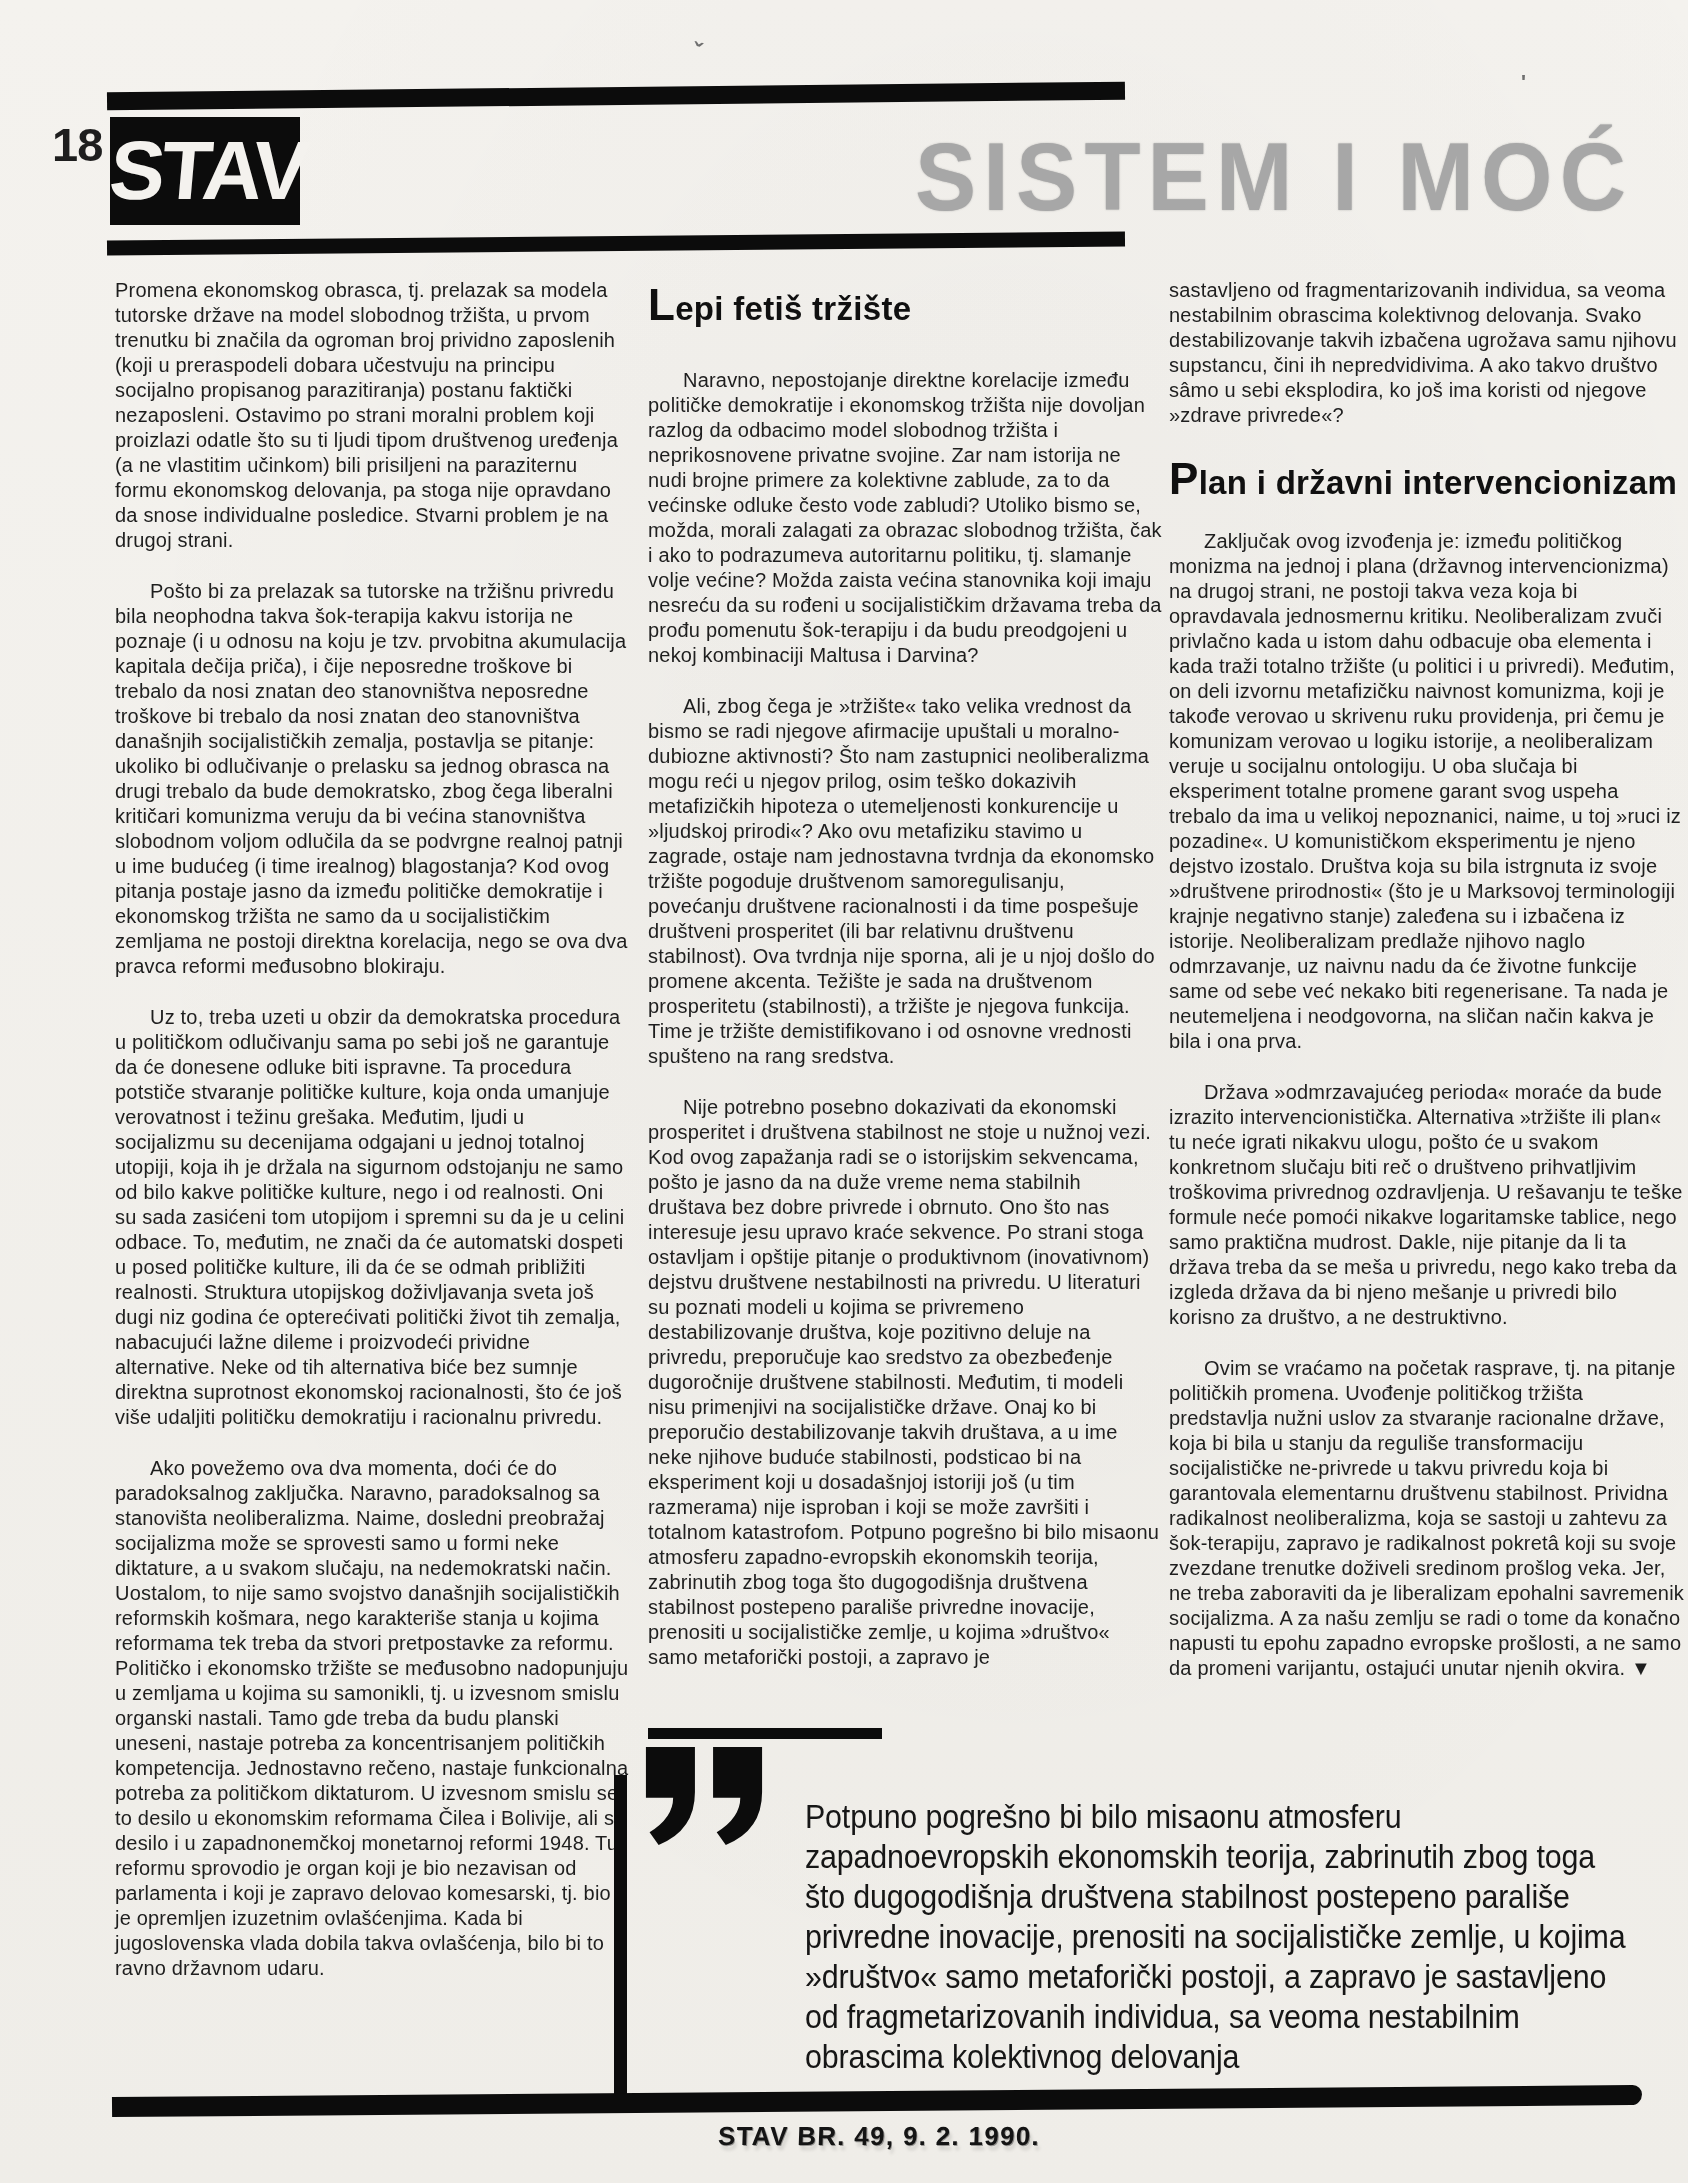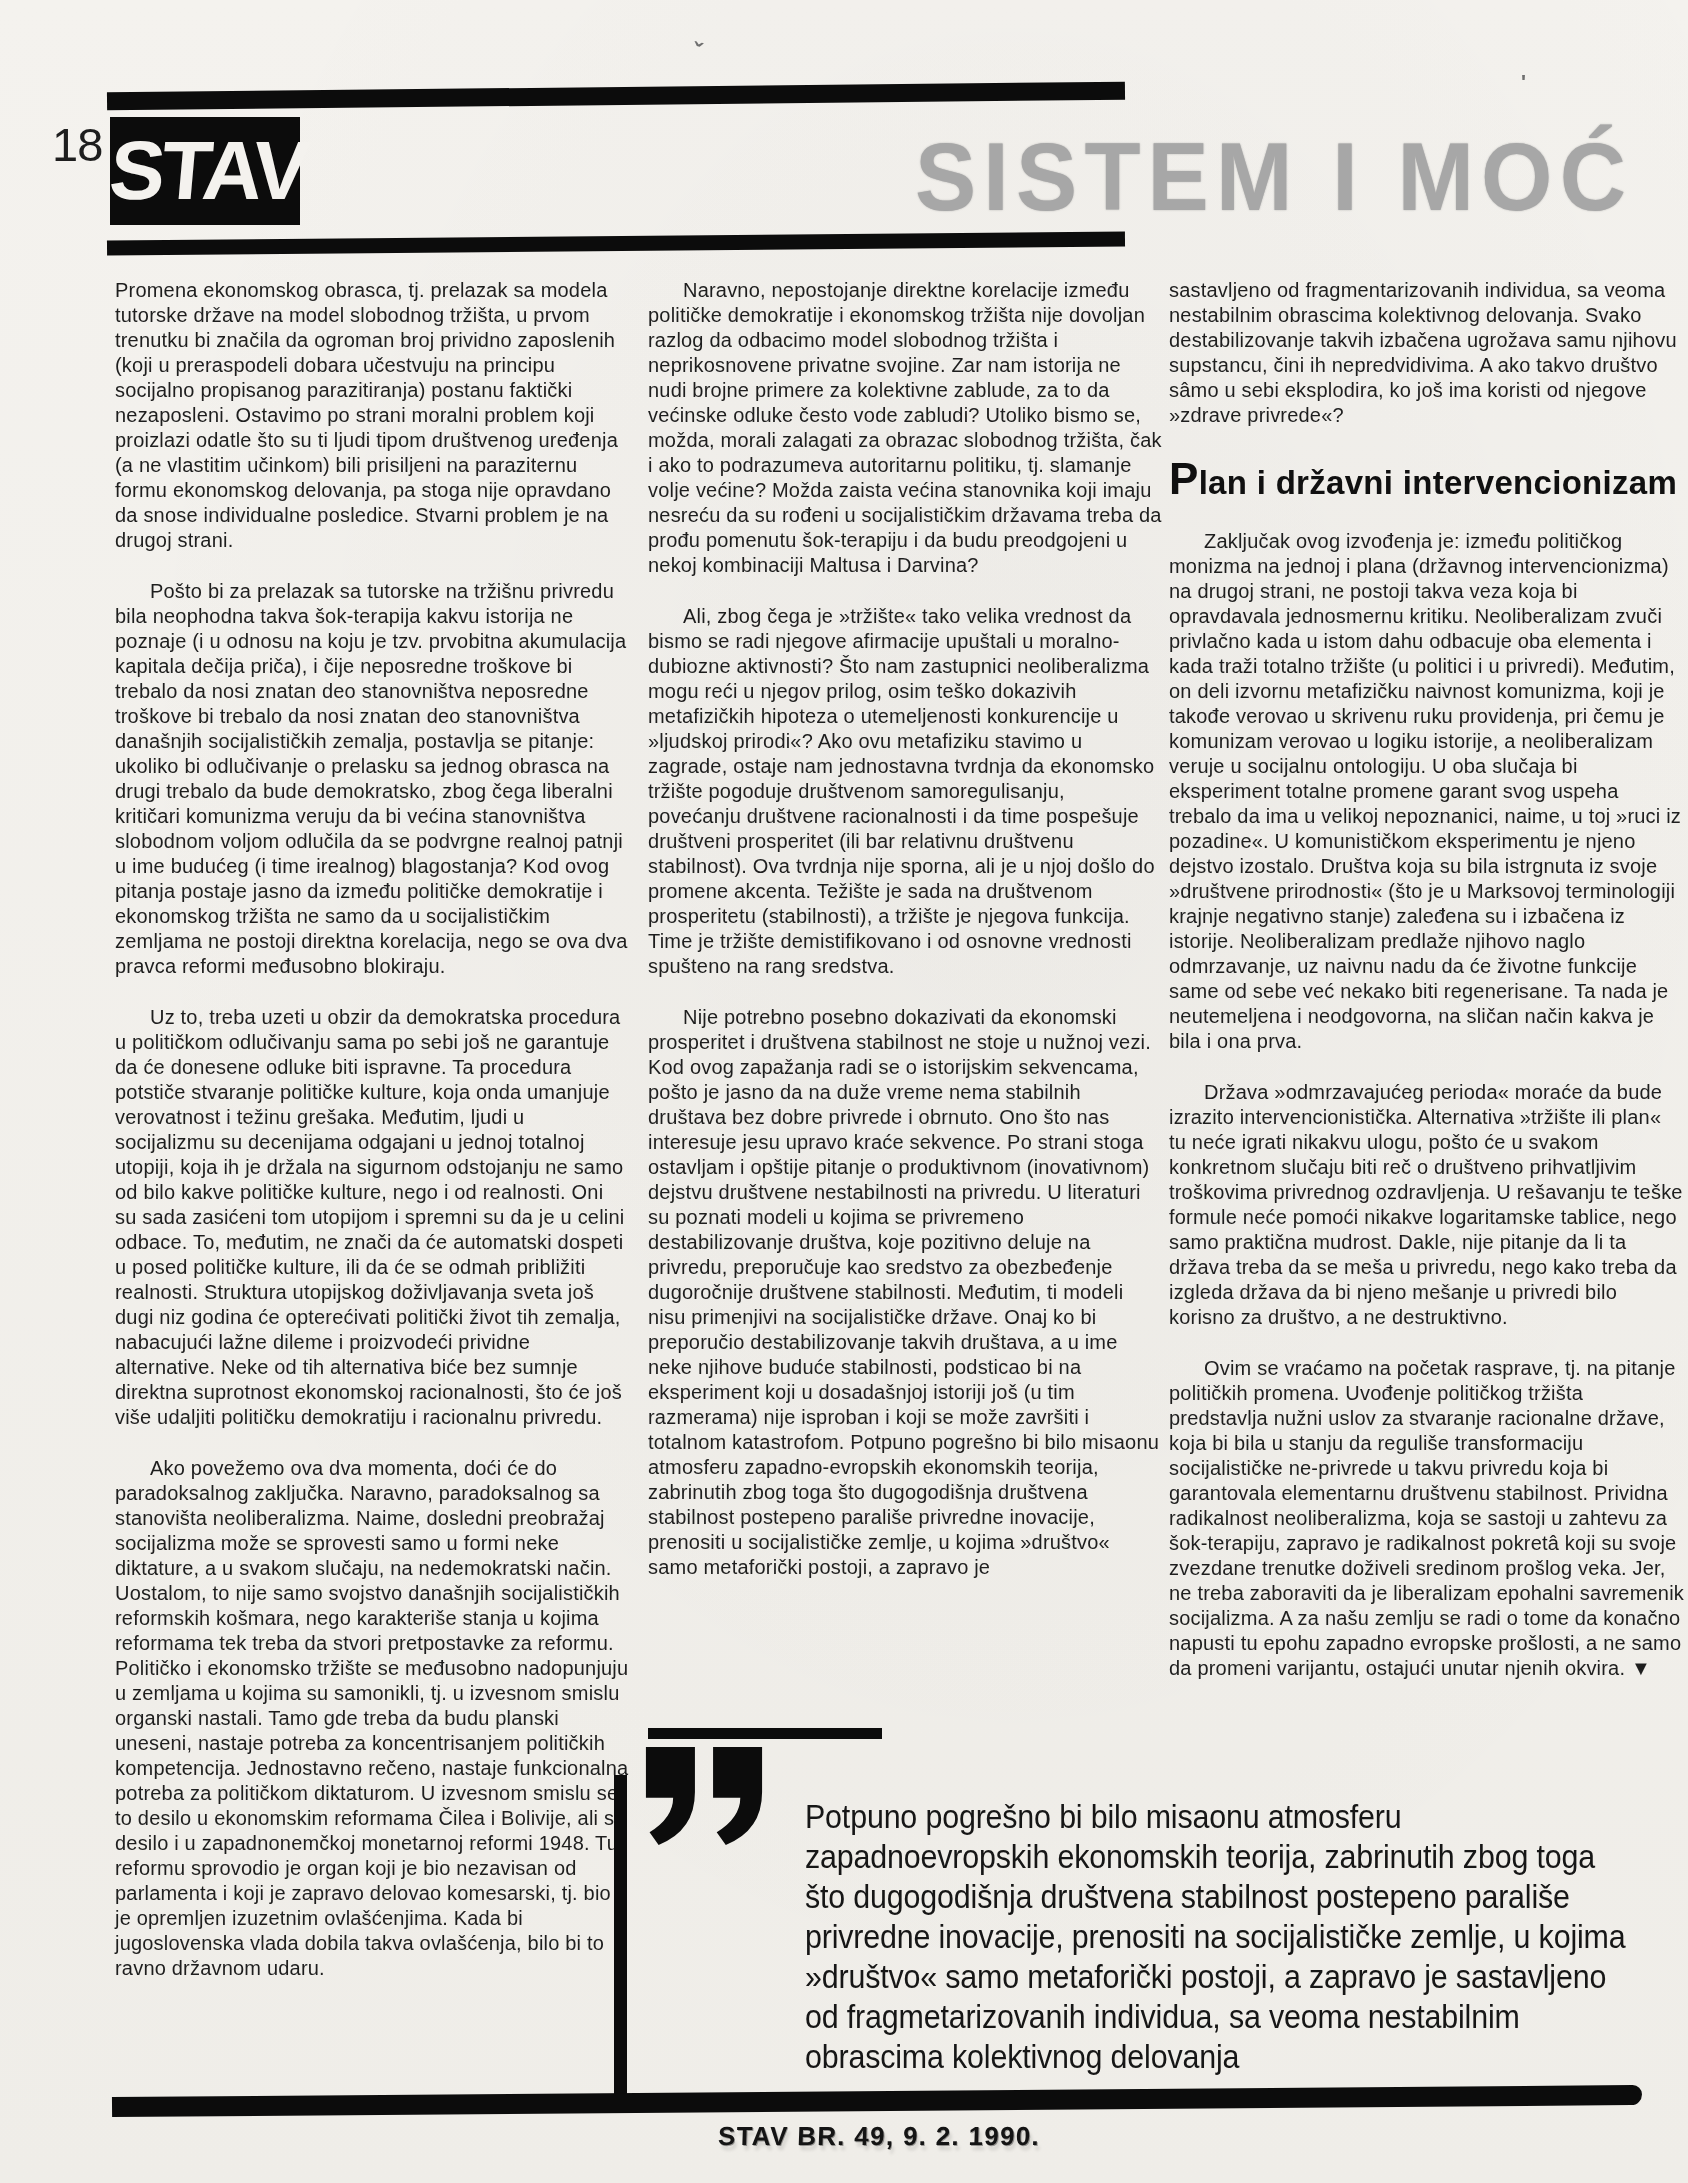--- a/index.html
+++ b/index.html
@@ -7,21 +7,21 @@
   .page{
     position:relative;width:1688px;height:2184px;overflow:hidden;
     background:
       radial-gradient(ellipse at 60% 35%, rgba(0,0,0,0.025), transparent 65%),
       linear-gradient(#f4f2ee, #efede8);
     font-family:"Liberation Sans", sans-serif;color:#1e1e1e;
   }
   .bar{position:absolute;background:#0c0c0c;}
   .bar-top1{left:107px;top:87px;width:1018px;height:18.3px;transform:rotate(-0.6deg);}
   .bar-top2{left:107px;top:236px;width:1018px;height:15px;transform:rotate(-0.5deg);}
-  .page-number{position:absolute;left:52px;top:117px;font-size:47px;font-weight:normal;letter-spacing:-0.9px;}
+  .page-number{position:absolute;left:52px;top:117px;font-size:47px;font-weight:bold;letter-spacing:-0.9px;}
   .logo-box{position:absolute;left:110px;top:117px;width:190px;height:108px;background:#0c0c0c;text-align:center;}
   .logo-text{display:inline-block;color:#f4f2ee;font-weight:bold;font-size:83px;line-height:107px;letter-spacing:-3.5px;transform:skewX(-5deg);}
   .headline{
     position:absolute;left:915px;top:121px;white-space:nowrap;
     font-size:90px;font-weight:bold;color:#a7a7a7;letter-spacing:7px;
     transform:scale(1.02,1.08);transform-origin:left top;
     text-shadow:0 0 1.7px rgba(120,120,120,0.55);
   }
   .col{position:absolute;top:278px;}
   #col1{left:115px;width:514px;}
@@ -67,20 +67,21 @@
   <span class="scan-mark mark2">'</span>
 
   <div class="col" id="col1">
     <p class="body-par no-indent">Promena ekonomskog obrasca, tj. prelazak sa modela tutorske države na model slobodnog tržišta, u prvom trenutku bi značila da ogroman broj prividno zaposlenih (koji u preraspodeli dobara učestvuju na principu socijalno propisanog parazitiranja) postanu faktički nezaposleni. Ostavimo po strani moralni problem koji proizlazi odatle što su ti ljudi tipom društvenog uređenja (a ne vlastitim učinkom) bili prisiljeni na paraziternu formu ekonomskog delovanja, pa stoga nije opravdano da snose individualne posledice. Stvarni problem je na drugoj strani.</p>
     <p class="body-par">Pošto bi za prelazak sa tutorske na tržišnu privredu bila neophodna takva šok-terapija kakvu istorija ne poznaje (i u odnosu na koju je tzv. prvobitna akumulacija kapitala dečija priča), i čije neposredne troškove bi trebalo da nosi znatan deo stanovništva neposredne troškove bi trebalo da nosi znatan deo stanovništva današnjih socijalističkih zemalja, postavlja se pitanje: ukoliko bi odlučivanje o prelasku sa jednog obrasca na drugi trebalo da bude demokratsko, zbog čega liberalni kritičari komunizma veruju da bi većina stanovništva slobodnom voljom odlučila da se podvrgne realnoj patnji u ime budućeg (i time irealnog) blagostanja? Kod ovog pitanja postaje jasno da između političke demokratije i ekonomskog tržišta ne samo da u socijalističkim zemljama ne postoji direktna korelacija, nego se ova dva pravca reformi međusobno blokiraju.</p>
     <p class="body-par">Uz to, treba uzeti u obzir da demokratska procedura u političkom odlučivanju sama po sebi još ne garantuje da će donesene odluke biti ispravne. Ta procedura potstiče stvaranje političke kulture, koja onda umanjuje verovatnost i težinu grešaka. Međutim, ljudi u socijalizmu su decenijama odgajani u jednoj totalnoj utopiji, koja ih je držala na sigurnom odstojanju ne samo od bilo kakve političke kulture, nego i od realnosti. Oni su sada zasićeni tom utopijom i spremni su da je u celini odbace. To, međutim, ne znači da će automatski dospeti u posed političke kulture, ili da će se odmah približiti realnosti. Struktura utopijskog doživljavanja sveta još dugi niz godina će opterećivati politički život tih zemalja, nabacujući lažne dileme i proizvodeći prividne alternative. Neke od tih alternativa biće bez sumnje direktna suprotnost ekonomskoj racionalnosti, što će još više udaljiti političku demokratiju i racionalnu privredu.</p>
     <p class="body-par">Ako povežemo ova dva momenta, doći će do paradoksalnog zaključka. Naravno, paradoksalnog sa stanovišta neoliberalizma. Naime, dosledni preobražaj socijalizma može se sprovesti samo u formi neke diktature, a u svakom slučaju, na nedemokratski način. Uostalom, to nije samo svojstvo današnjih socijalističkih reformskih košmara, nego karakteriše stanja u kojima reformama tek treba da stvori pretpostavke za reformu. Političko i ekonomsko tržište se međusobno nadopunjuju u zemljama u kojima su samonikli, tj. u izvesnom smislu organski nastali. Tamo gde treba da budu planski uneseni, nastaje potreba za koncentrisanjem političkih kompetencija. Jednostavno rečeno, nastaje funkcionalna potreba za političkom diktaturom. U izvesnom smislu se to desilo u ekonomskim reformama Čilea i Bolivije, ali se desilo i u zapadnonemčkoj monetarnoj reformi 1948. Tu reformu sprovodio je organ koji je bio nezavisan od parlamenta i koji je zapravo delovao komesarski, tj. bio je opremljen izuzetnim ovlašćenjima. Kada bi jugoslovenska vlada dobila takva ovlašćenja, bilo bi to ravno državnom udaru.</p>
   </div>
 
   <div class="col" id="col2">
+    <h2 class="section-heading">Lepi fetiš tržište</h2>
     <p class="body-par">Naravno, nepostojanje direktne korelacije između političke demokratije i ekonomskog tržišta nije dovoljan razlog da odbacimo model slobodnog tržišta i neprikosnovene privatne svojine. Zar nam istorija ne nudi brojne primere za kolektivne zablude, za to da većinske odluke često vode zabludi? Utoliko bismo se, možda, morali zalagati za obrazac slobodnog tržišta, čak i ako to podrazumeva autoritarnu politiku, tj. slamanje volje većine? Možda zaista većina stanovnika koji imaju nesreću da su rođeni u socijalističkim državama treba da prođu pomenutu šok-terapiju i da budu preodgojeni u nekoj kombinaciji Maltusa i Darvina?</p>
     <p class="body-par">Ali, zbog čega je »tržište« tako velika vrednost da bismo se radi njegove afirmacije upuštali u moralno-dubiozne aktivnosti? Što nam zastupnici neoliberalizma mogu reći u njegov prilog, osim teško dokazivih metafizičkih hipoteza o utemeljenosti konkurencije u »ljudskoj prirodi«? Ako ovu metafiziku stavimo u zagrade, ostaje nam jednostavna tvrdnja da ekonomsko tržište pogoduje društvenom samoregulisanju, povećanju društvene racionalnosti i da time pospešuje društveni prosperitet (ili bar relativnu društvenu stabilnost). Ova tvrdnja nije sporna, ali je u njoj došlo do promene akcenta. Težište je sada na društvenom prosperitetu (stabilnosti), a tržište je njegova funkcija. Time je tržište demistifikovano i od osnovne vrednosti spušteno na rang sredstva.</p>
     <p class="body-par">Nije potrebno posebno dokazivati da ekonomski prosperitet i društvena stabilnost ne stoje u nužnoj vezi. Kod ovog zapažanja radi se o istorijskim sekvencama, pošto je jasno da na duže vreme nema stabilnih društava bez dobre privrede i obrnuto. Ono što nas interesuje jesu upravo kraće sekvence. Po strani stoga ostavljam i opštije pitanje o produktivnom (inovativnom) dejstvu društvene nestabilnosti na privredu. U literaturi su poznati modeli u kojima se privremeno destabilizovanje društva, koje pozitivno deluje na privredu, preporučuje kao sredstvo za obezbeđenje dugoročnije društvene stabilnosti. Međutim, ti modeli nisu primenjivi na socijalističke države. Onaj ko bi preporučio destabilizovanje takvih društava, a u ime neke njihove buduće stabilnosti, podsticao bi na eksperiment koji u dosadašnjoj istoriji još (u tim razmerama) nije isproban i koji se može završiti i totalnom katastrofom. Potpuno pogrešno bi bilo misaonu atmosferu zapadno-evropskih ekonomskih teorija, zabrinutih zbog toga što dugogodišnja društvena stabilnost postepeno parališe privredne inovacije, prenositi u socijalističke zemlje, u kojima »društvo« samo metaforički postoji, a zapravo je</p>
   </div>
 
   <div class="col" id="col3">
     <p class="body-par no-indent">sastavljeno od fragmentarizovanih individua, sa veoma nestabilnim obrascima kolektivnog delovanja. Svako destabilizovanje takvih izbačena ugrožava samu njihovu supstancu, čini ih nepredvidivima. A ako takvo društvo sâmo u sebi eksplodira, ko još ima koristi od njegove »zdrave privrede«?</p>
     <h2 class="section-heading">Plan i državni intervencionizam</h2>
     <p class="body-par">Zaključak ovog izvođenja je: između političkog monizma na jednoj i plana (državnog intervencionizma) na drugoj strani, ne postoji takva veza koja bi opravdavala jednosmernu kritiku. Neoliberalizam zvuči privlačno kada u istom dahu odbacuje oba elementa i kada traži totalno tržište (u politici i u privredi). Međutim, on deli izvornu metafizičku naivnost komunizma, koji je takođe verovao u skrivenu ruku providenja, pri čemu je komunizam verovao u logiku istorije, a neoliberalizam veruje u socijalnu ontologiju. U oba slučaja bi eksperiment totalne promene garant svog uspeha trebalo da ima u velikoj nepoznanici, naime, u toj »ruci iz pozadine«. U komunističkom eksperimentu je njeno dejstvo izostalo. Društva koja su bila istrgnuta iz svoje »društvene prirodnosti« (što je u Marksovoj terminologiji krajnje negativno stanje) zaleđena su i izbačena iz istorije. Neoliberalizam predlaže njihovo naglo odmrzavanje, uz naivnu nadu da će životne funkcije same od sebe već nekako biti regenerisane. Ta nada je neutemeljena i neodgovorna, na sličan način kakva je bila i ona prva.</p>
     <p class="body-par">Država »odmrzavajućeg perioda« moraće da bude izrazito intervencionistička. Alternativa »tržište ili plan« tu neće igrati nikakvu ulogu, pošto će u svakom konkretnom slučaju biti reč o društveno prihvatljivim troškovima privrednog ozdravljenja. U rešavanju te teške formule neće pomoći nikakve logaritamske tablice, nego samo praktična mudrost. Dakle, nije pitanje da li ta država treba da se meša u privredu, nego kako treba da izgleda država da bi njeno mešanje u privredi bilo korisno za društvo, a ne destruktivno.</p>

